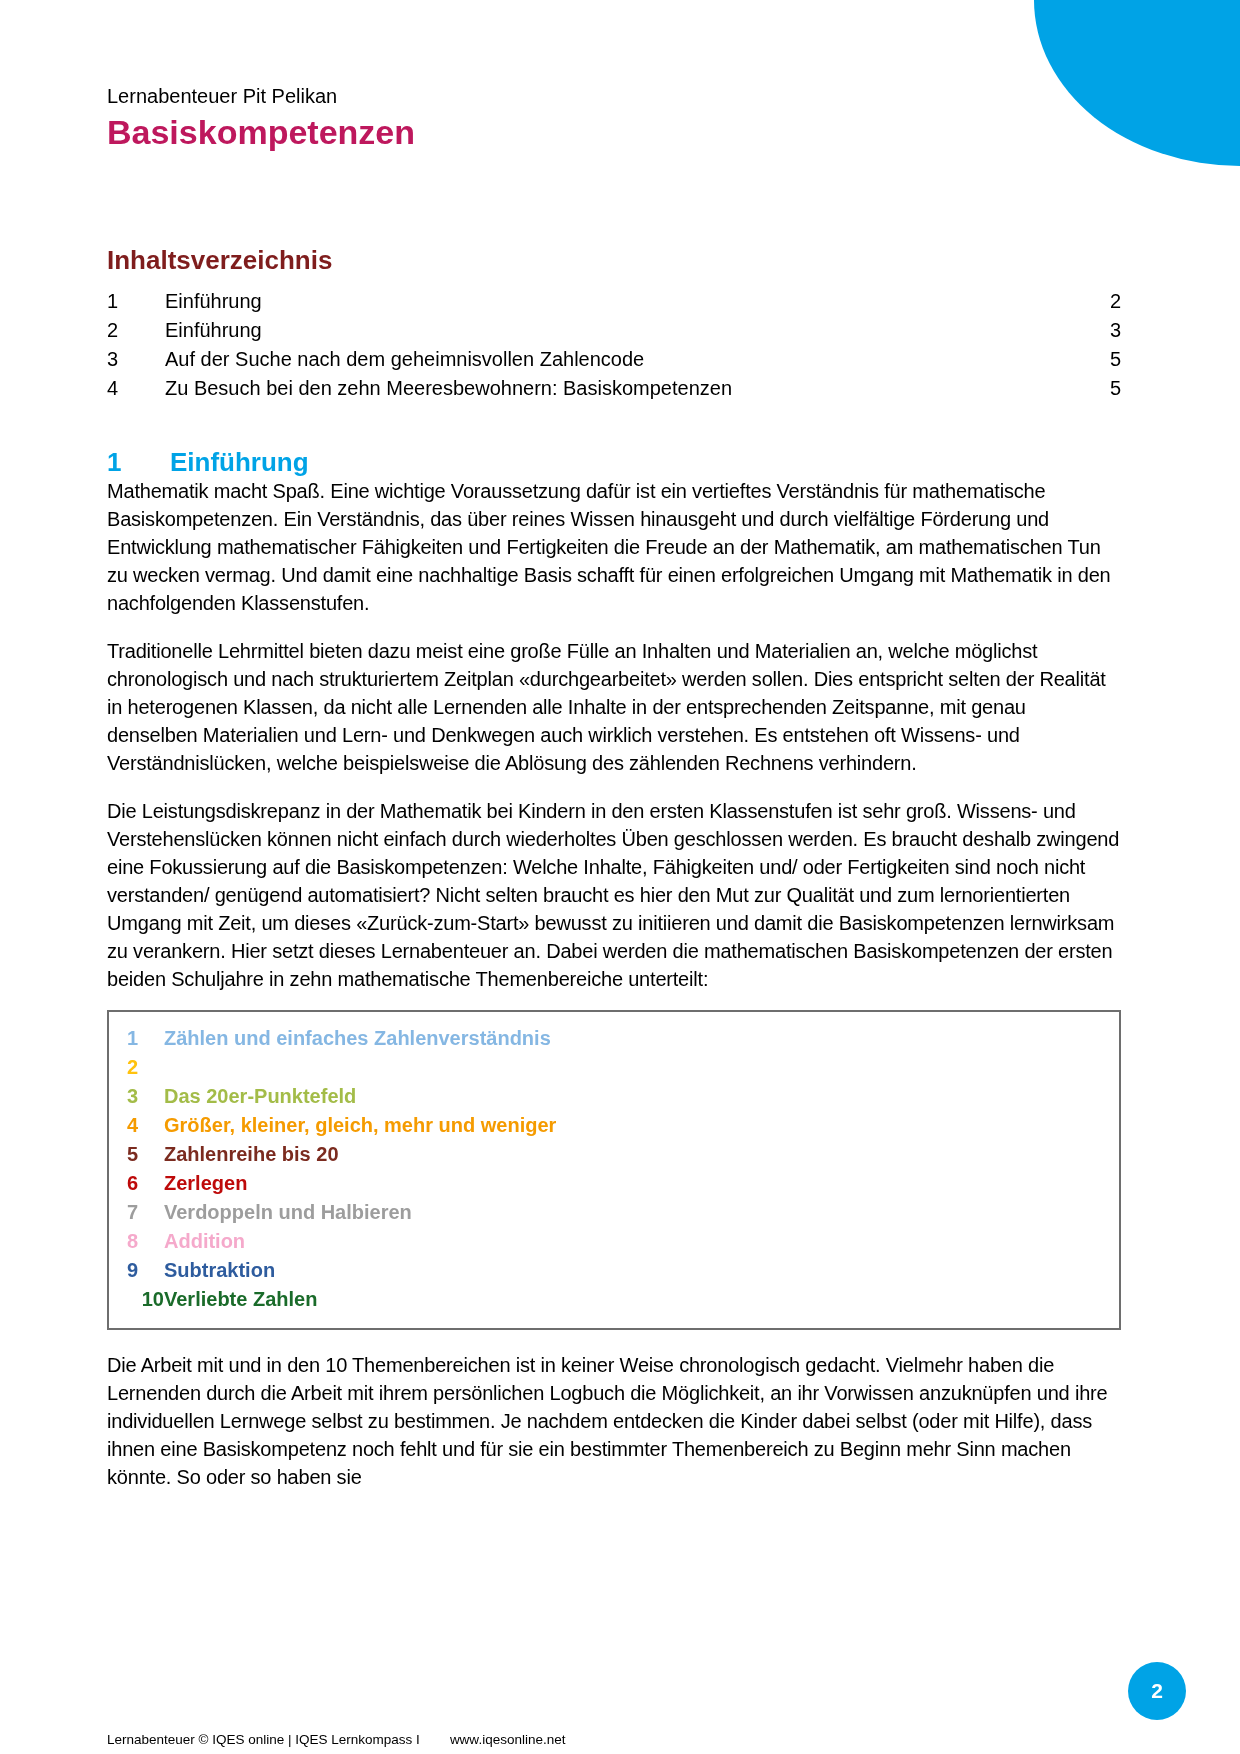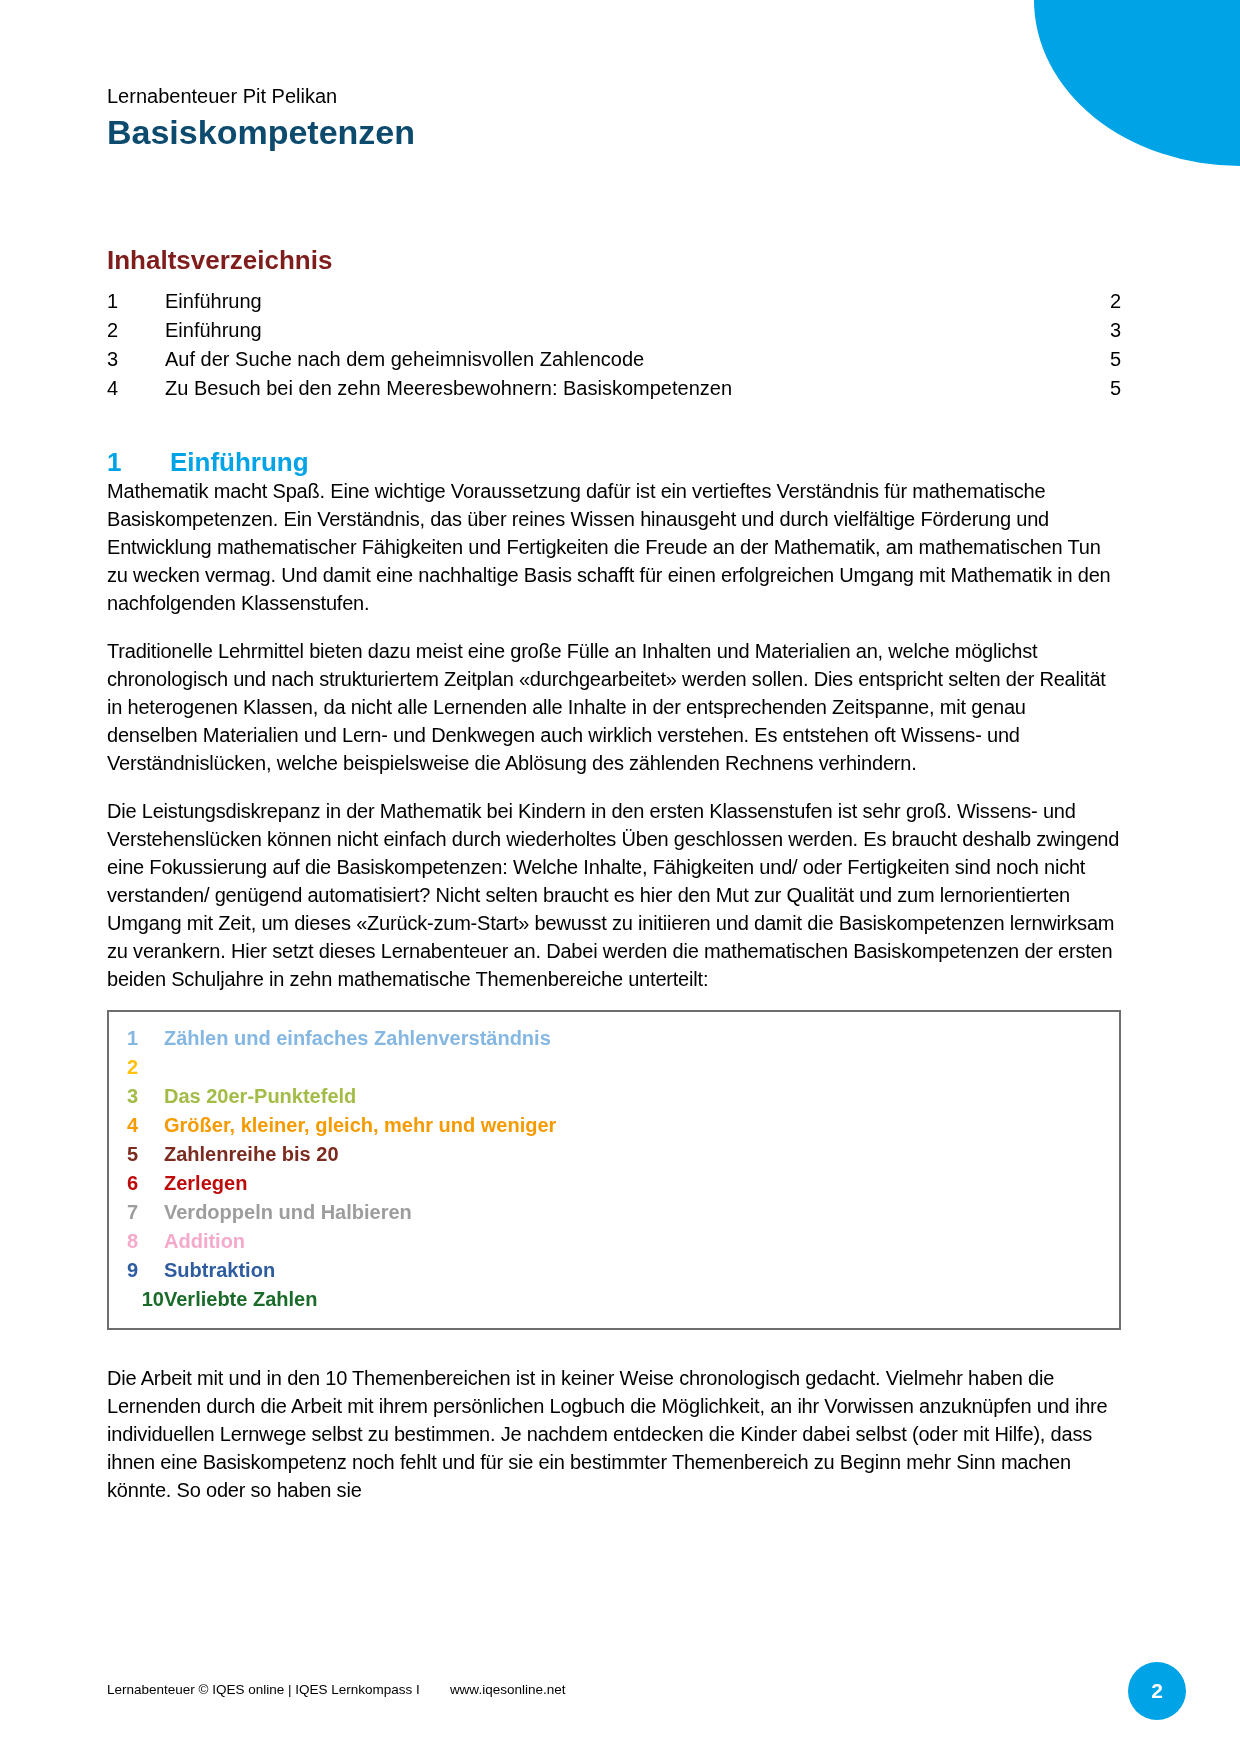--- a/index.html
+++ b/index.html
@@ -61,27 +61,27 @@
     border:2px solid #6e6e6e;
     padding:12px 18px 14px 18px;
   }
   .topic-row{
     display:flex;
     font-size:20px;line-height:29px;
     font-weight:bold;
   }
   .topic-num{width:37px;flex:none;}
   .closing{
-    margin-top:34px;
+    margin-top:21px;
     font-size:20px;line-height:28px;
     letter-spacing:-0.2px;
   }
   .footer-text{
     position:absolute;
-    left:107px;top:1682px;
+    left:107px;top:1732px;
     font-size:13.5px;line-height:16px;
     color:#000;
   }
   .footer-url{margin-left:30px;}
   .page-badge{
     position:absolute;
     left:1128px;top:1662px;
     width:58px;height:58px;
     border-radius:50%;
     display:flex;align-items:center;justify-content:center;
@@ -92,21 +92,21 @@
 <body>
 
 <div class="page">
 
   <div class="corner-blob" style="background: rgb(0, 163, 230);"></div>
 
   <div class="content">
 
     <div class="kicker">Lernabenteuer Pit Pelikan</div>
 
-    <div class="doc-title" style="color: #0c4a6e;">Basiskompetenzen</div>
+    <div class="doc-title" style="color: #be185d;">Basiskompetenzen</div>
 
     <div class="toc-heading" style="color: #7f1d1d;">Inhaltsverzeichnis</div>
 
     <div class="toc-list">
       <div class="toc-row">
         <span class="toc-num">1</span>
         <span class="toc-label">Einführung</span>
         <span class="toc-page">2</span>
       </div>
       <div class="toc-row">

